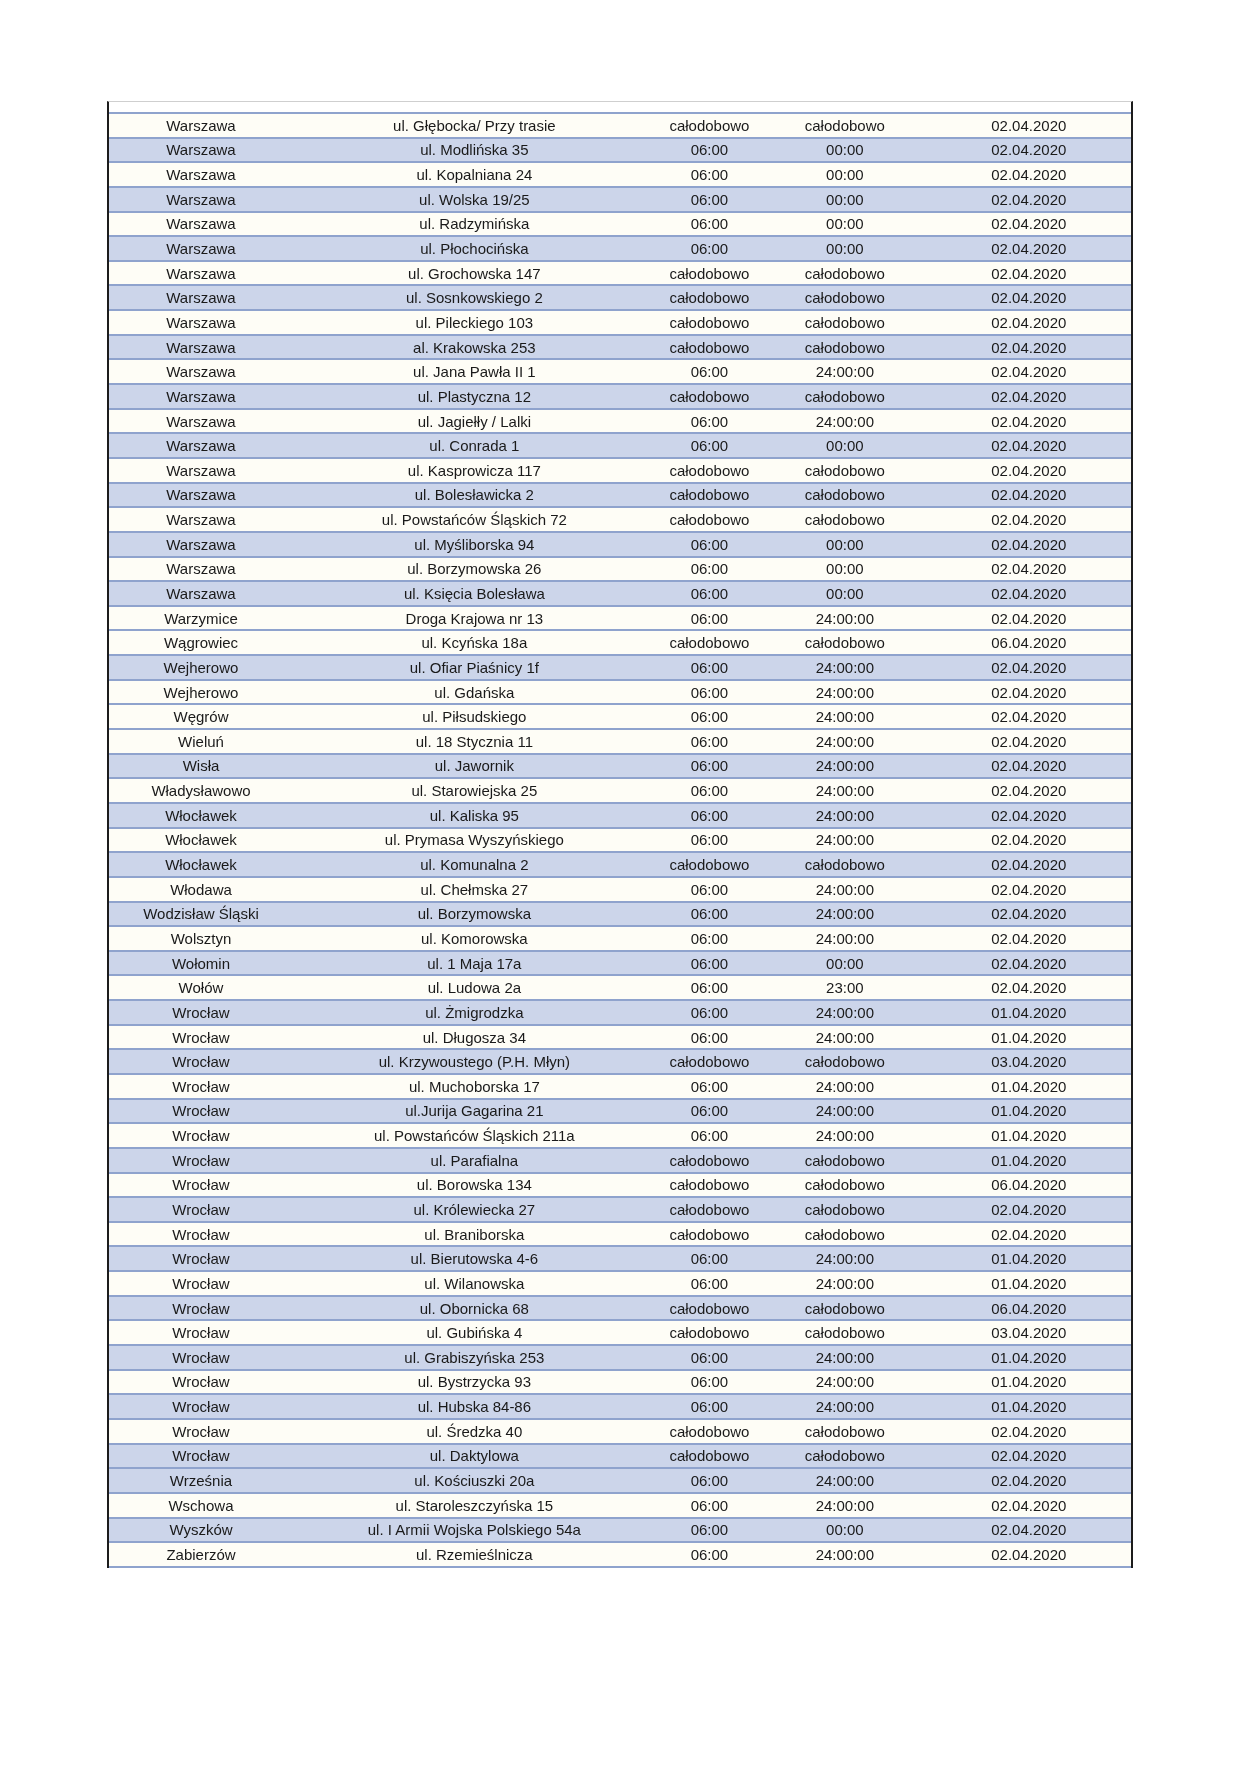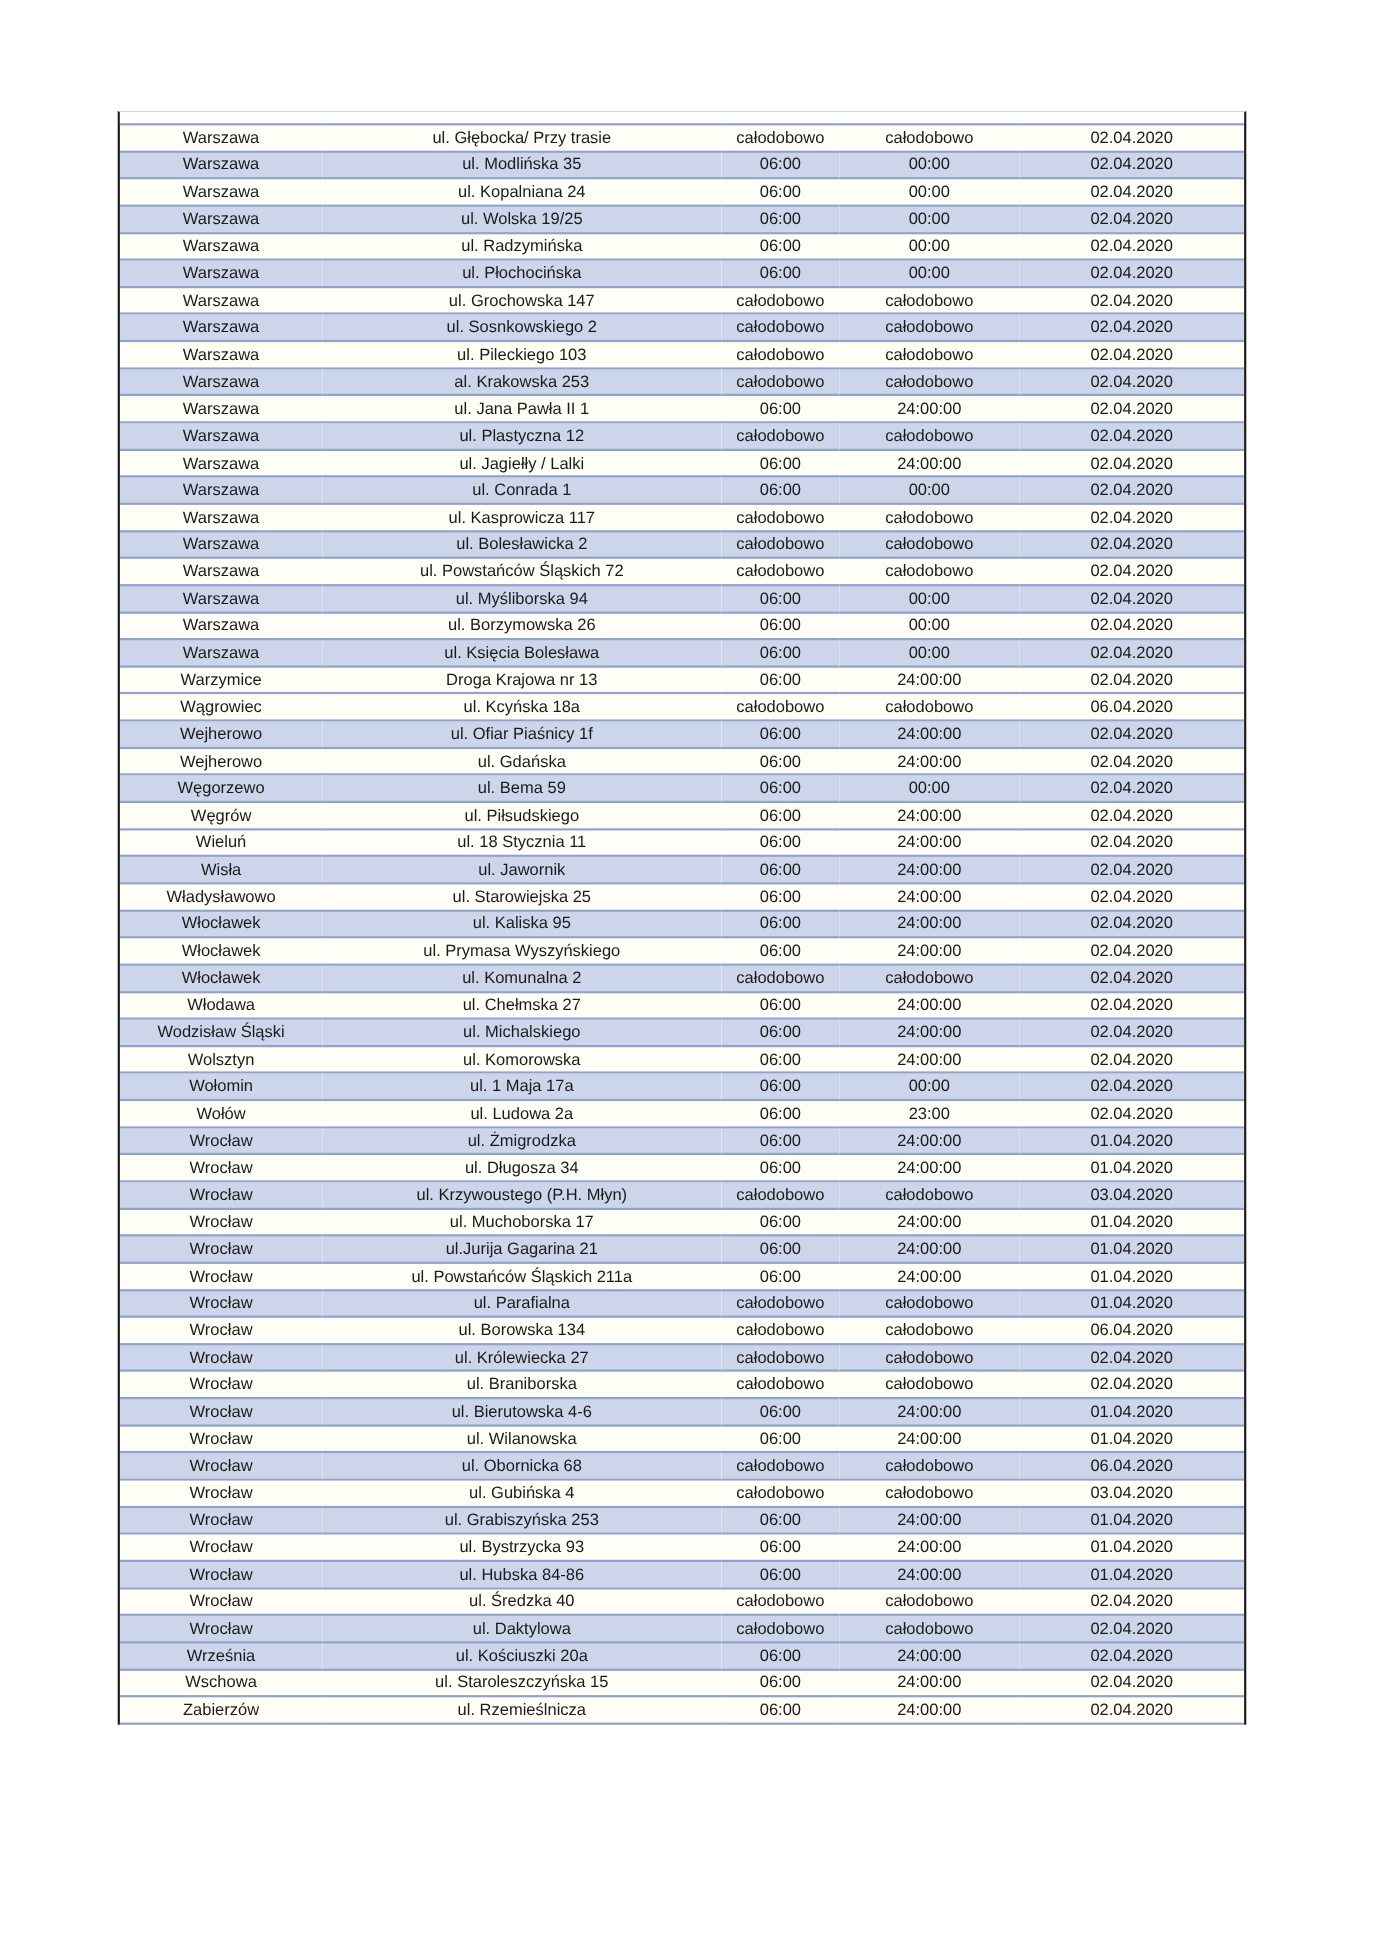--- a/index.html
+++ b/index.html
@@ -241,27 +241,20 @@
             <td>24:00:00</td>
             <td>02.04.2020</td>
           </tr>
           <tr class="row-plain">
             <td>Wejherowo</td>
             <td>ul. Gdańska</td>
             <td>06:00</td>
             <td>24:00:00</td>
             <td>02.04.2020</td>
           </tr>
-          <tr class="row-stripe">
-            <td>Węgorzewo</td>
-            <td>ul. Bema 59</td>
-            <td>06:00</td>
-            <td>00:00</td>
-            <td>02.04.2020</td>
-          </tr>
           <tr class="row-plain">
             <td>Węgrów</td>
             <td>ul. Piłsudskiego</td>
             <td>06:00</td>
             <td>24:00:00</td>
             <td>02.04.2020</td>
           </tr>
           <tr class="row-plain">
             <td>Wieluń</td>
             <td>ul. 18 Stycznia 11</td>
@@ -306,21 +299,21 @@
           </tr>
           <tr class="row-plain">
             <td>Włodawa</td>
             <td>ul. Chełmska 27</td>
             <td>06:00</td>
             <td>24:00:00</td>
             <td>02.04.2020</td>
           </tr>
           <tr class="row-stripe">
             <td>Wodzisław Śląski</td>
-            <td>ul. Michalskiego</td>
+            <td>ul. Borzymowska</td>
             <td>06:00</td>
             <td>24:00:00</td>
             <td>02.04.2020</td>
           </tr>
           <tr class="row-plain">
             <td>Wolsztyn</td>
             <td>ul. Komorowska</td>
             <td>06:00</td>
             <td>24:00:00</td>
             <td>02.04.2020</td>
@@ -477,20 +470,27 @@
             <td>ul. Kościuszki 20a</td>
             <td>06:00</td>
             <td>24:00:00</td>
             <td>02.04.2020</td>
           </tr>
           <tr class="row-plain">
             <td>Wschowa</td>
             <td>ul. Staroleszczyńska 15</td>
             <td>06:00</td>
             <td>24:00:00</td>
+            <td>02.04.2020</td>
+          </tr>
+          <tr class="row-stripe">
+            <td>Wyszków</td>
+            <td>ul. I Armii Wojska Polskiego 54a</td>
+            <td>06:00</td>
+            <td>00:00</td>
             <td>02.04.2020</td>
           </tr>
           <tr class="row-plain">
             <td>Zabierzów</td>
             <td>ul. Rzemieślnicza</td>
             <td>06:00</td>
             <td>24:00:00</td>
             <td>02.04.2020</td>
           </tr>
         </tbody>

